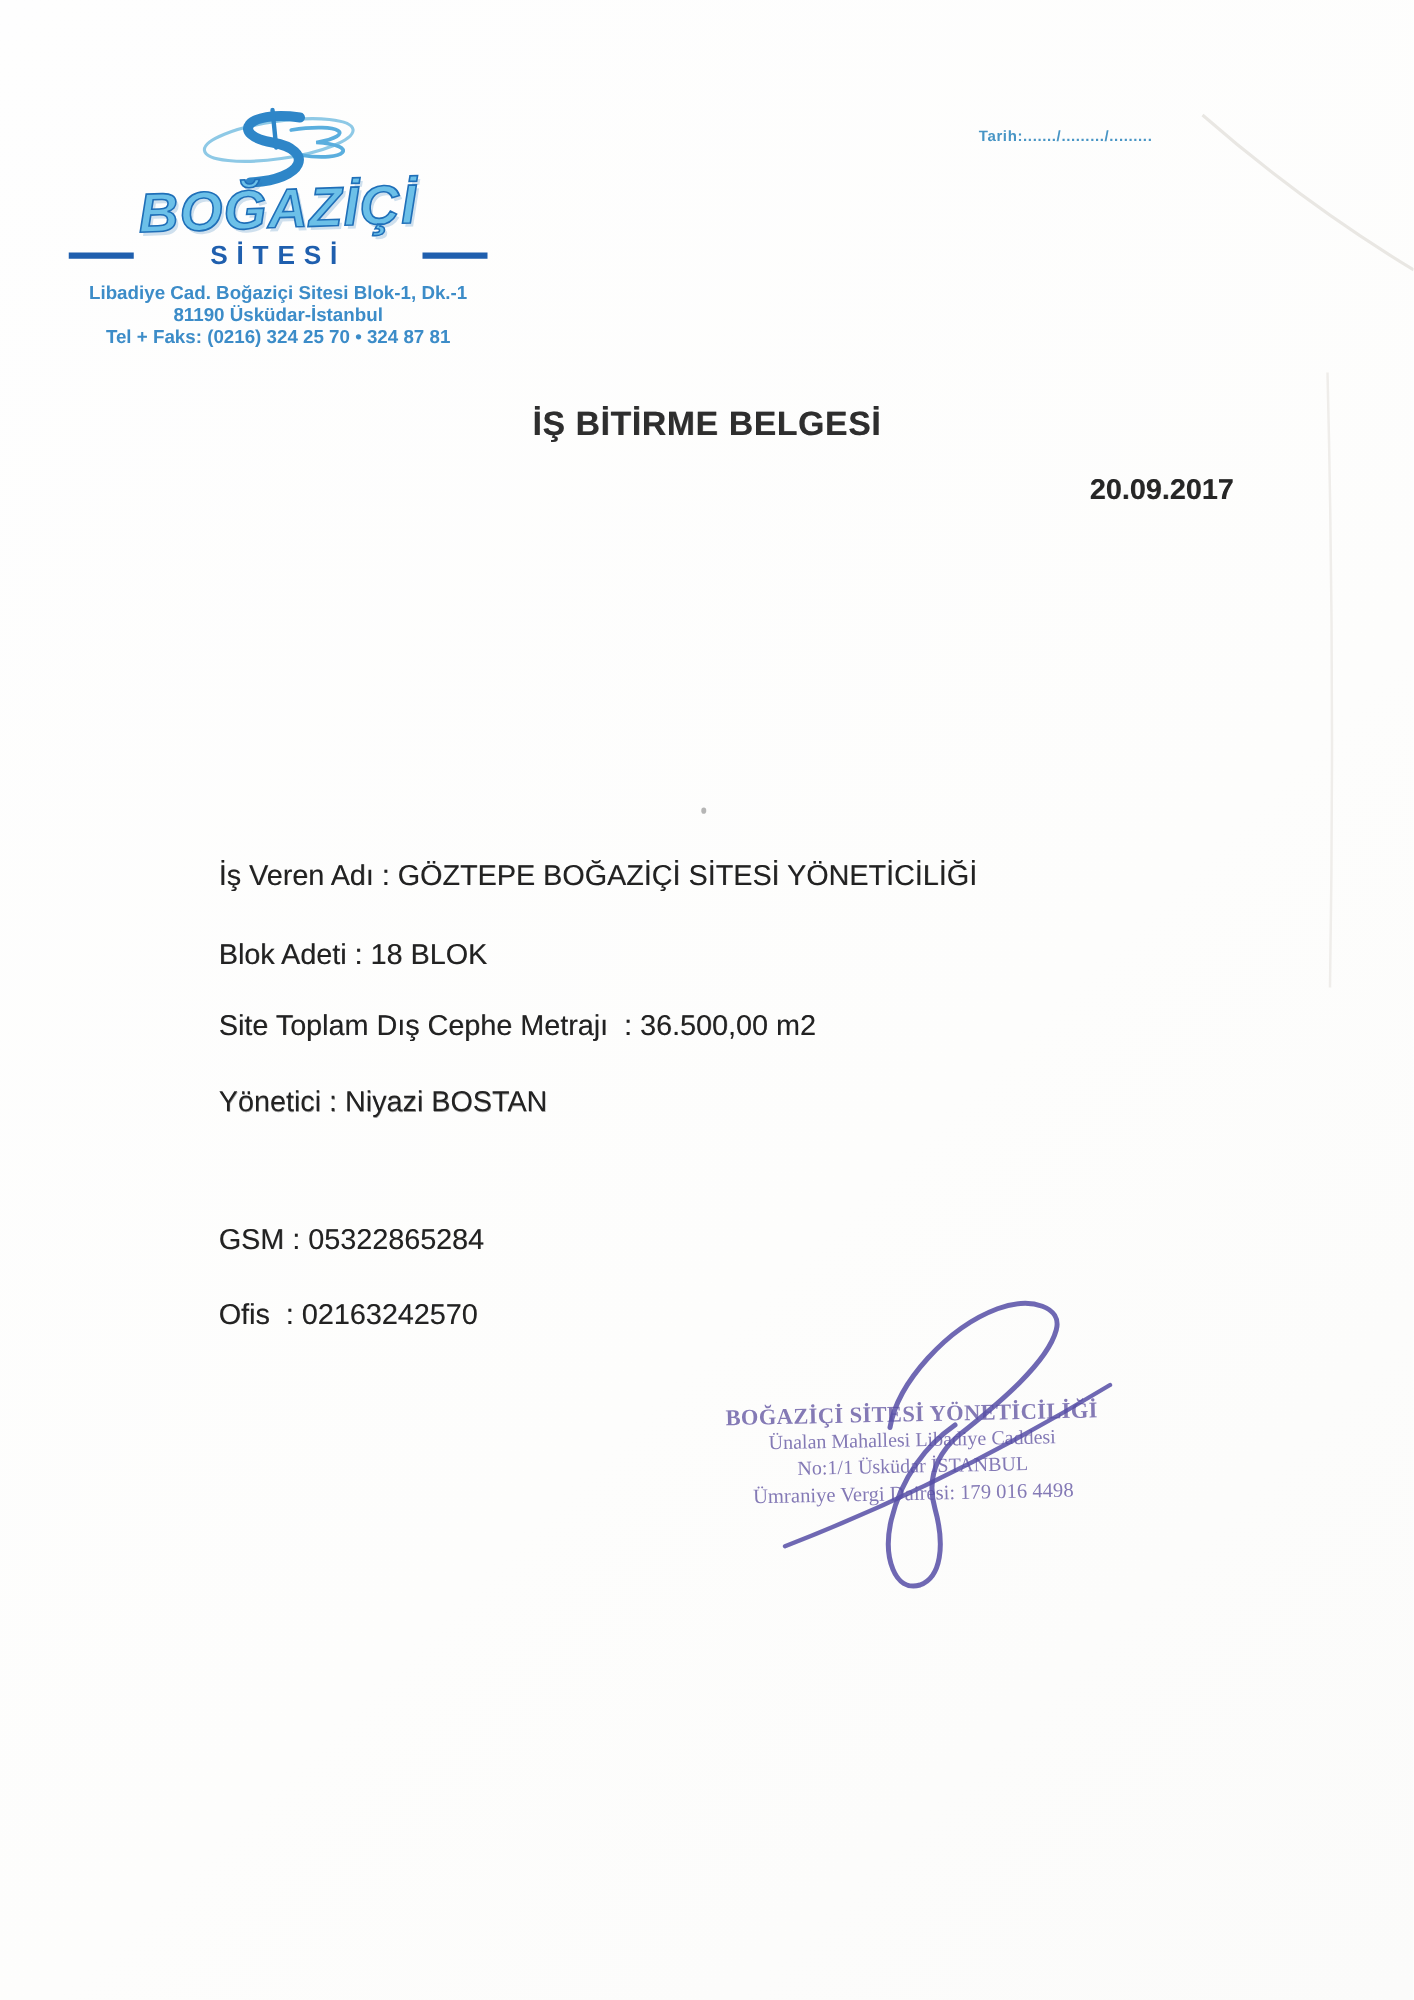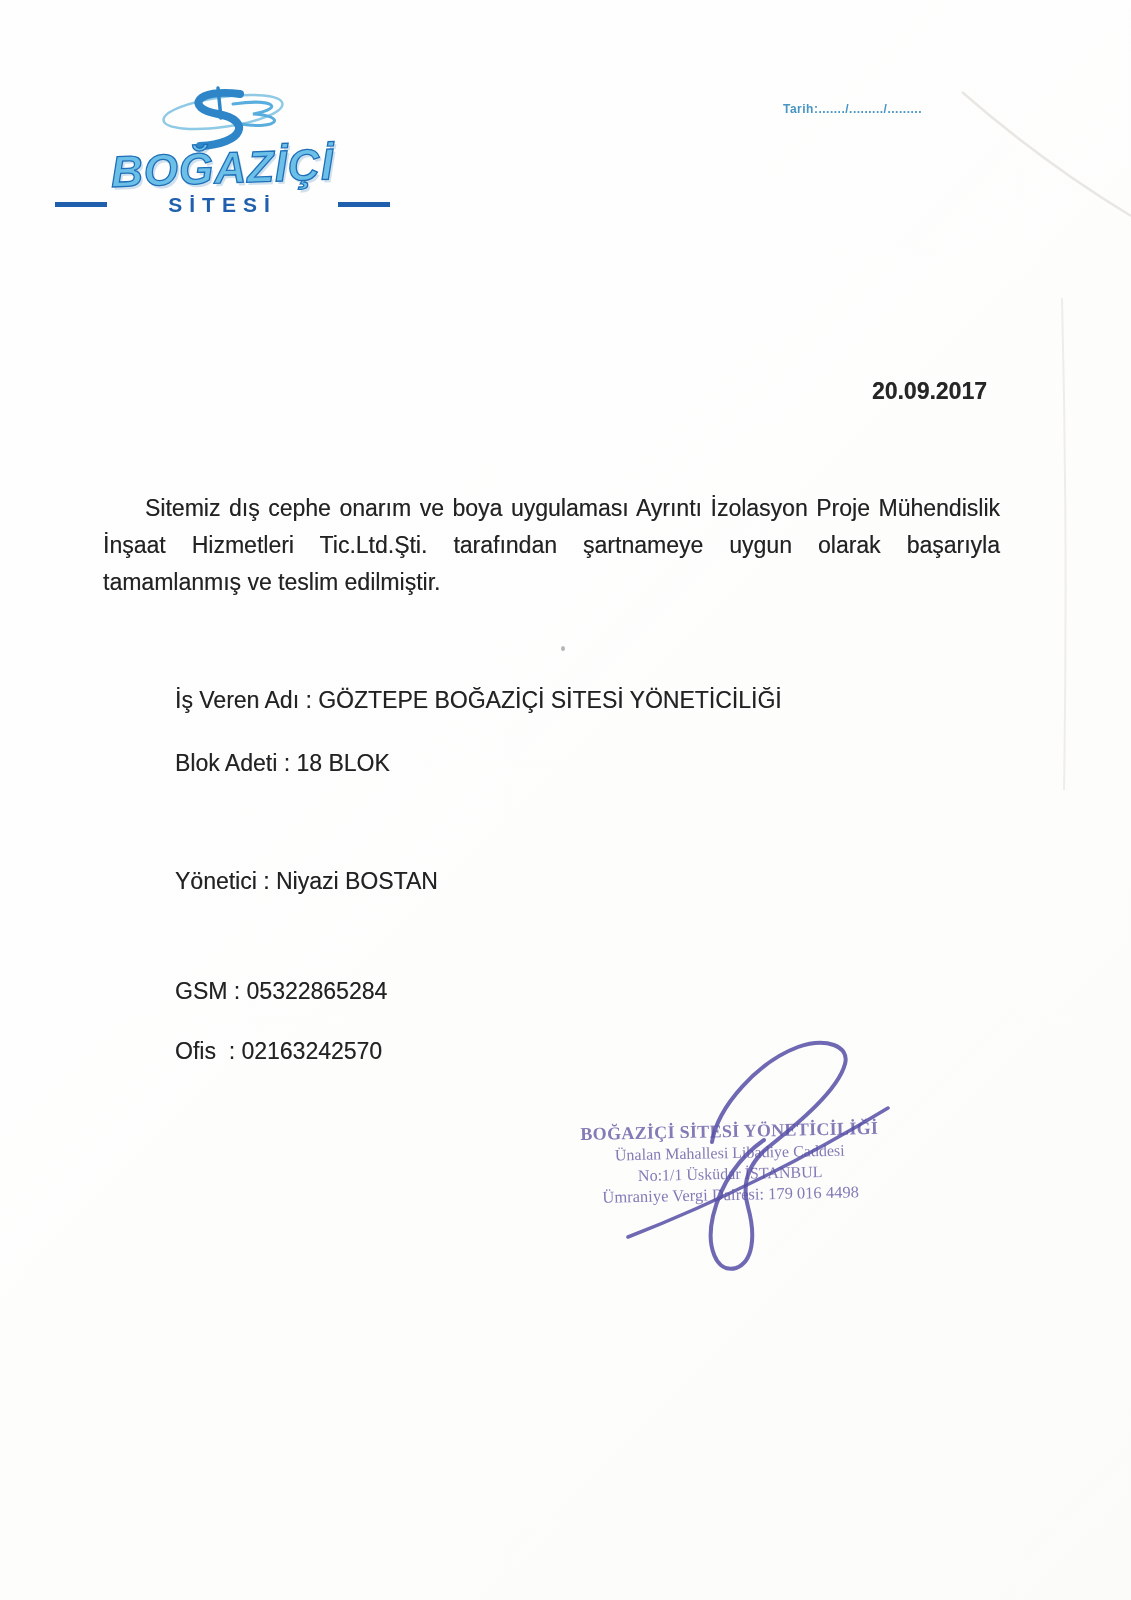--- a/index.html
+++ b/index.html
@@ -126,32 +126,38 @@
       <path d="M 85 18 C 125 12 138 22 105 28 C 140 30 130 44 92 38" fill="none" stroke="#5aaede" stroke-width="3" stroke-linecap="round"></path>
       <path d="M 92 8 C 48 2 36 22 70 28 C 104 34 96 58 52 60" fill="none" stroke="#2e86c8" stroke-width="8" stroke-linecap="round"></path>
       <path d="M 70 2 L 73 32" fill="none" stroke="#2e86c8" stroke-width="3.5" stroke-linecap="round"></path>
     </svg>
     <div class="logo-name">BOĞAZİÇİ</div>
     <div class="sitesi-row">
       <span class="sitesi-bar"></span>
       <span class="sitesi-text">SİTESİ</span>
       <span class="sitesi-bar"></span>
     </div>
+    <div class="logo-addr">
+      <div class="addr-line">Libadiye Cad. Boğaziçi Sitesi Blok-1, Dk.-1</div>
+      <div class="addr-line">81190 Üsküdar-İstanbul</div>
+      <div class="addr-line">Tel + Faks: (0216) 324 25 70 • 324 87 81</div>
+    </div>
   </div>
 
   <div class="tarih">Tarih:......./........./.........</div>
 
+  <div class="doc-title">İŞ BİTİRME BELGESİ</div>
   <div class="doc-date">20.09.2017</div>
 
-  <div class="paragraph">Sitemiz dış cephe onarım ve boya uygulaması Ayrıntı İzolasyon Proje Mühendislik İnşaat Hizmetleri Tic.Ltd.Şti. tarafından şartnameye uygun olarak başarıyla tamamlanmış ve teslim edilmiştir.</div>
 
   <div class="speck"></div>
 
   <div class="detail d0">İş Veren Adı : GÖZTEPE BOĞAZİÇİ SİTESİ YÖNETİCİLİĞİ</div>
   <div class="detail d1">Blok Adeti : 18 BLOK</div>
+  <div class="detail d2">Site Toplam Dış Cephe Metrajı  : 36.500,00 m2</div>
   <div class="detail d4">Yönetici : Niyazi BOSTAN</div>
   <div class="detail d5">GSM : 05322865284</div>
   <div class="detail d6">Ofis  : 02163242570</div>
 
   <div class="stamp">
     <div class="stamp-l1">BOĞAZİÇİ SİTESİ YÖNETİCİLİĞİ</div>
     <div class="stamp-l2">Ünalan Mahallesi Libadiye Caddesi</div>
     <div class="stamp-l3">No:1/1 Üsküdar İSTANBUL</div>
     <div class="stamp-l4">Ümraniye Vergi Dairesi: 179 016 4498</div>
   </div>

